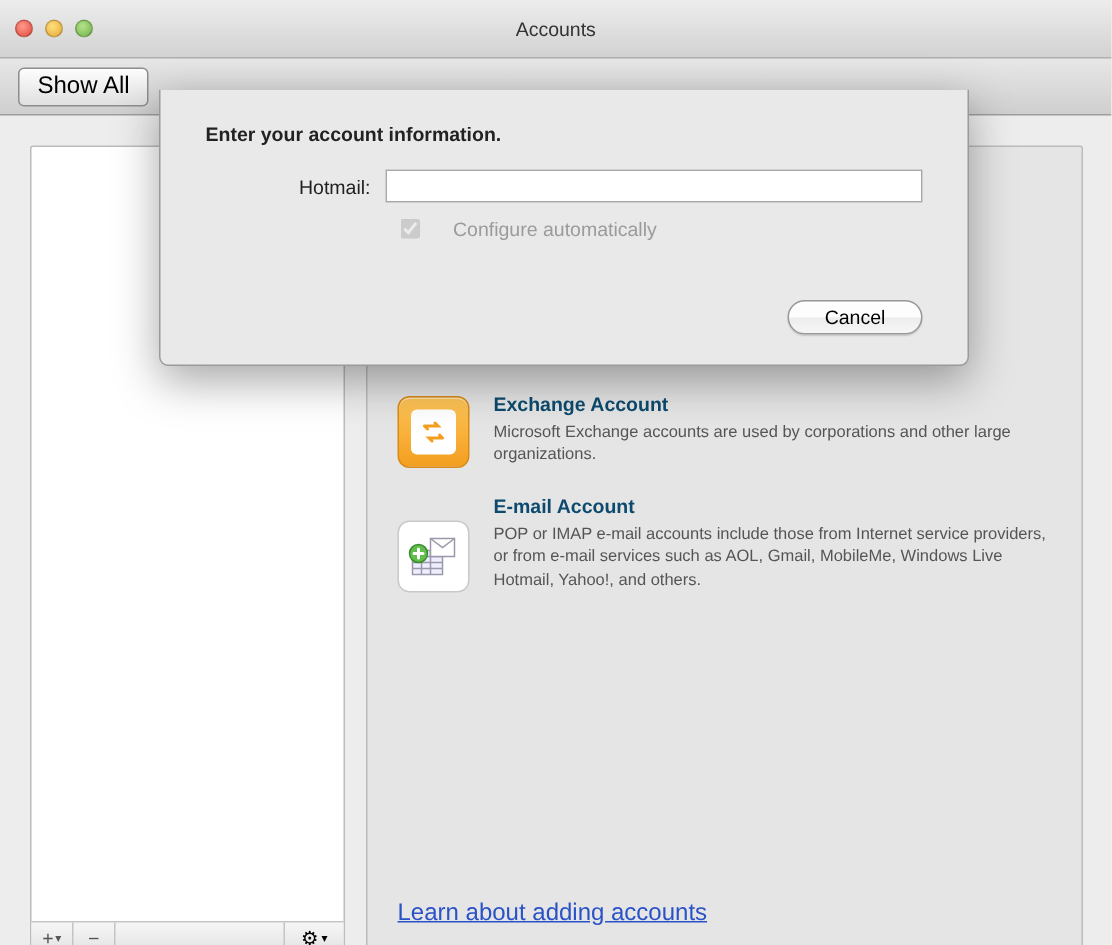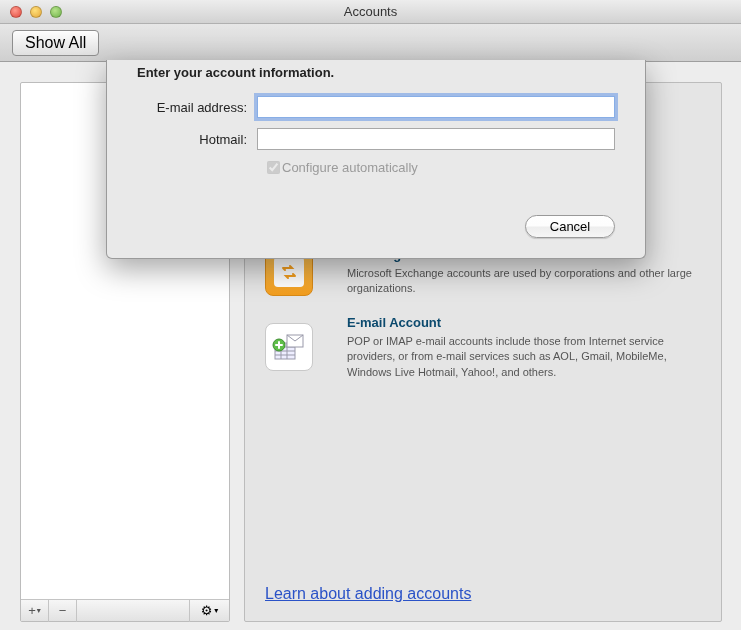--- a/index.html
+++ b/index.html
@@ -12,21 +12,21 @@
   overflow: hidden;
   position: relative;
 }
 .window {
   width: 741px;
   height: 630px;
   position: relative;
   background: linear-gradient(to bottom, #ebebeb 0%, #d6d6d6 60px, #ededed 60px);
 }
 .titlebar {
-  height: 24px;
+  height: 39px;
   background: linear-gradient(to bottom, #ededed, #d2d2d2);
   border-bottom: 1px solid #b0b0b0;
   display: flex;
   align-items: center;
   position: relative;
 }
 .traffic-lights {
   display: flex;
   gap: 8px;
   padding-left: 10px;
@@ -113,23 +113,23 @@
   padding: 18px 20px;
 }
 .panel-hint {
   font-size: 12px;
   color: #b8b8b8;
   text-align: center;
   margin-top: 2px;
 }
 .acct-row {
   display: flex;
-  gap: 34px;
+  gap: 16px;
   margin-top: 18px;
-  align-items: center;
+  align-items: flex-end;
 }
 .acct-icon {
   width: 48px; height: 48px;
   border-radius: 8px;
   flex-shrink: 0;
 }
 .acct-icon.exchange {
   background: linear-gradient(to bottom, #ffc659, #f39e1f);
   border: 1px solid #d98a17;
   box-shadow: inset 0 1px 0 rgba(255,255,255,0.5);
@@ -170,21 +170,21 @@
 .sheet {
   position: absolute;
   top: 60px;
   left: 106px;
   width: 540px;
   background: #e9e9e9;
   border: 1px solid #9a9a9a;
   border-top: none;
   border-radius: 0 0 6px 6px;
   box-shadow: 0 10px 30px rgba(0,0,0,0.35);
-  padding: 5px 30px 20px 30px;
+  padding: 22px 30px 20px 30px;
   z-index: 10;
 }
 .sheet h3 {
   font-size: 13px;
   font-weight: bold;
   color: #222;
   margin-bottom: 16px;
 }
 .form-row {
   display: flex;
@@ -210,21 +210,21 @@
 .form-row input.focused {
   outline: none;
   border: 1px solid #88aee6;
   box-shadow: 0 0 0 3px rgba(100,150,230,0.55);
 }
 .check-row {
   margin-left: 130px;
   margin-top: 4px;
   display: flex;
   align-items: center;
-  gap: 2px;
+  gap: 22px;
   color: #9b9b9b;
   font-size: 13px;
 }
 .check-row input { accent-color: #999; }
 .sheet-buttons {
   display: flex;
   justify-content: flex-end;
   gap: 14px;
   margin-top: 40px;
 }
@@ -317,24 +317,20 @@
       </div>
 
       <a class="learn-link">Learn about adding accounts</a>
     </div>
 
   </div>
 
   <div class="sheet">
     <h3>Enter your account information.</h3>
 
-    <div class="form-row">
-      <label>E-mail address:</label>
-      <input type="text" class="focused" value="" style="">
-    </div>
 
     <div class="form-row">
       <label>Hotmail:</label>
       <input type="password" value="" style="">
     </div>
 
     <div class="check-row">
       <input type="checkbox" checked="" disabled="" style="">
       <span>Configure automatically</span>
     </div>

